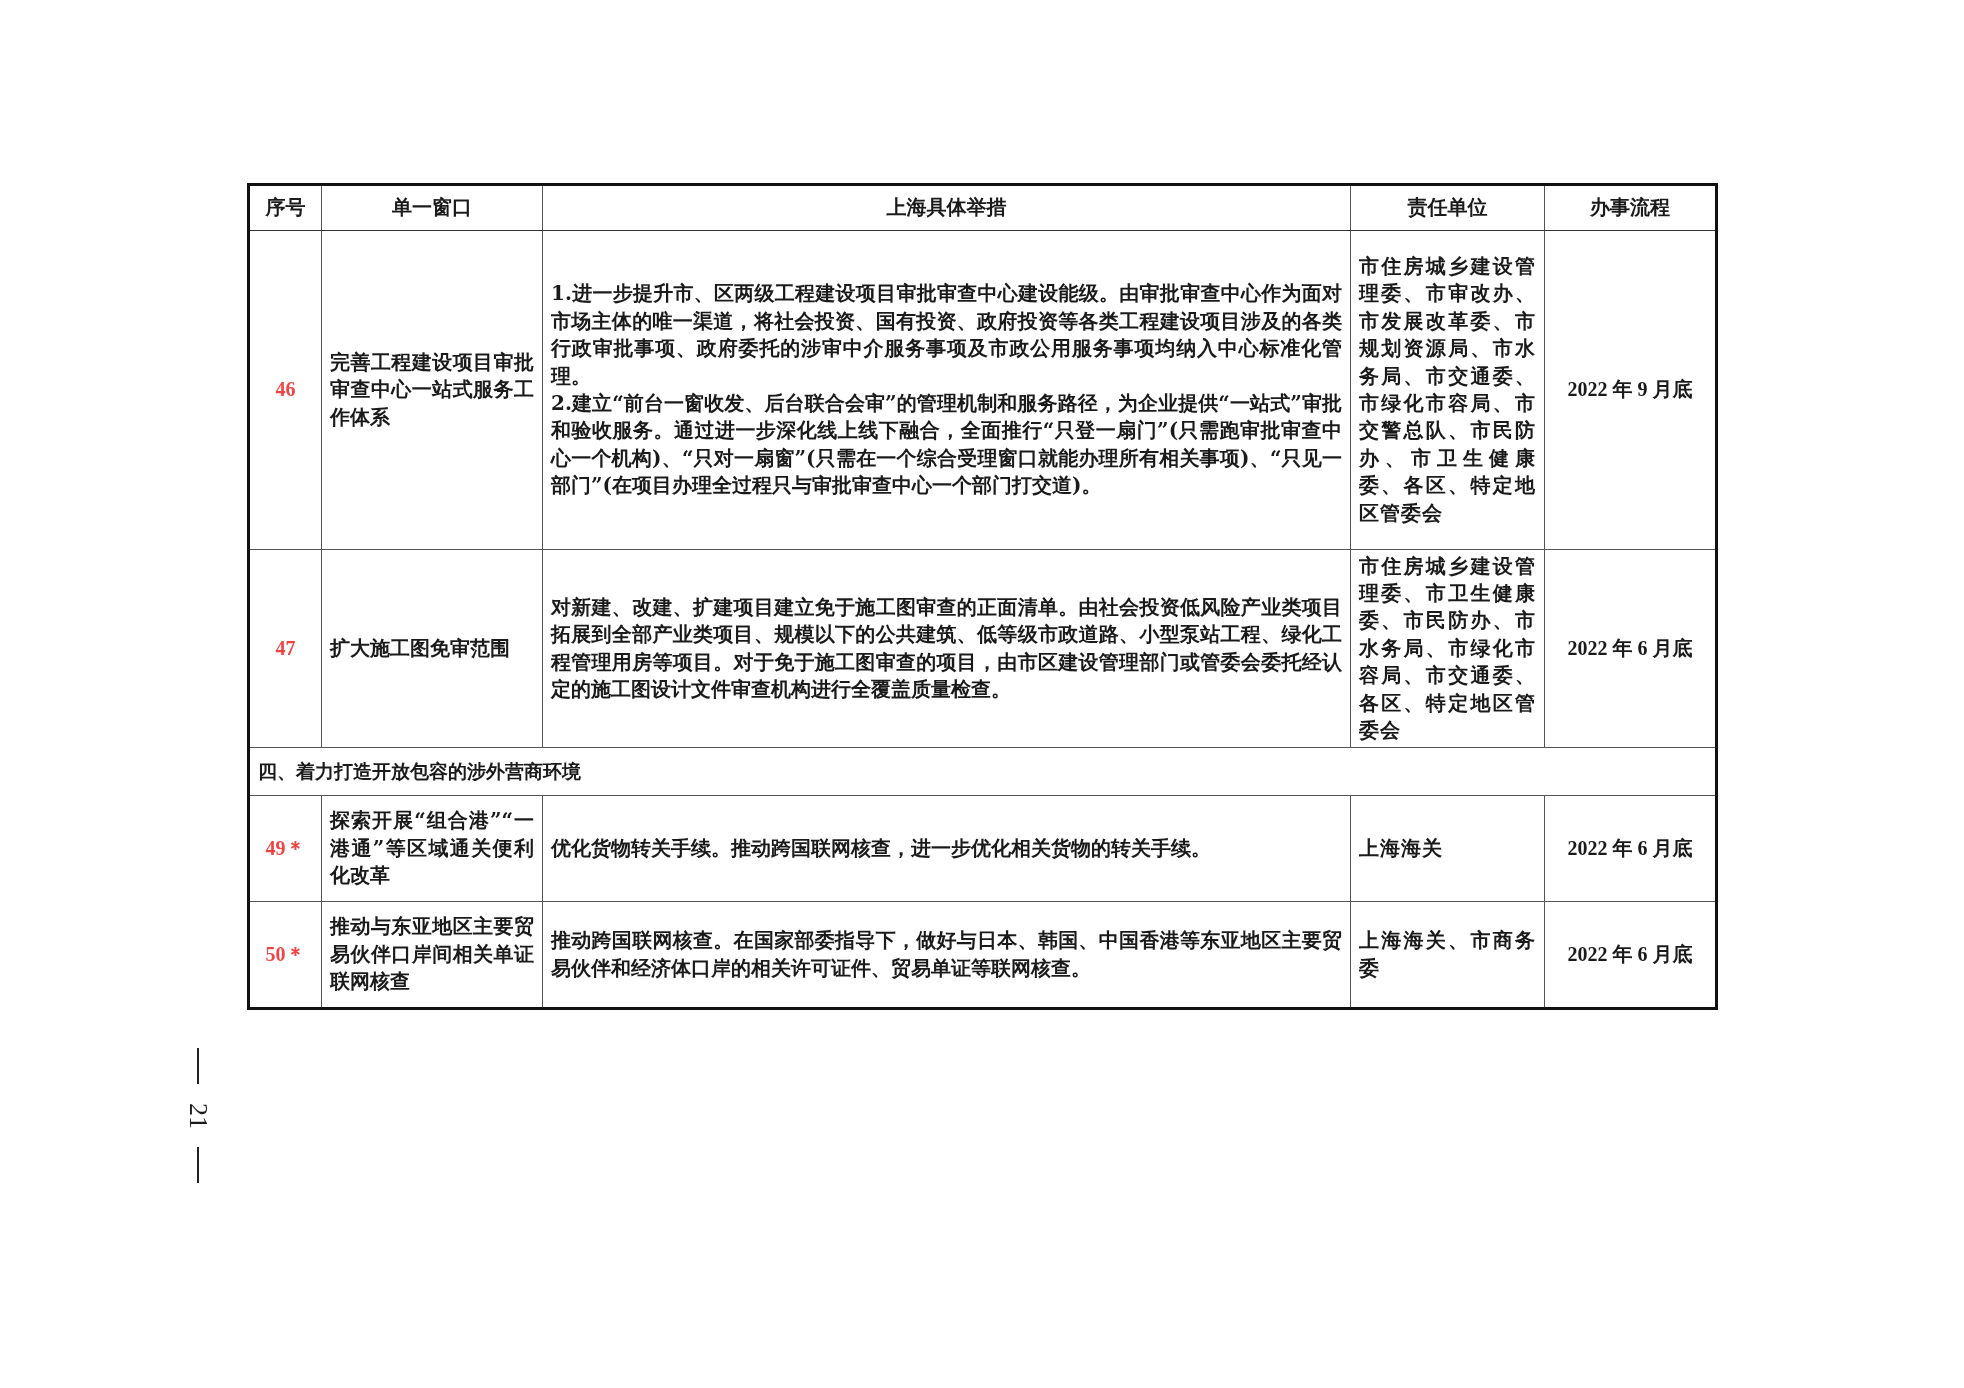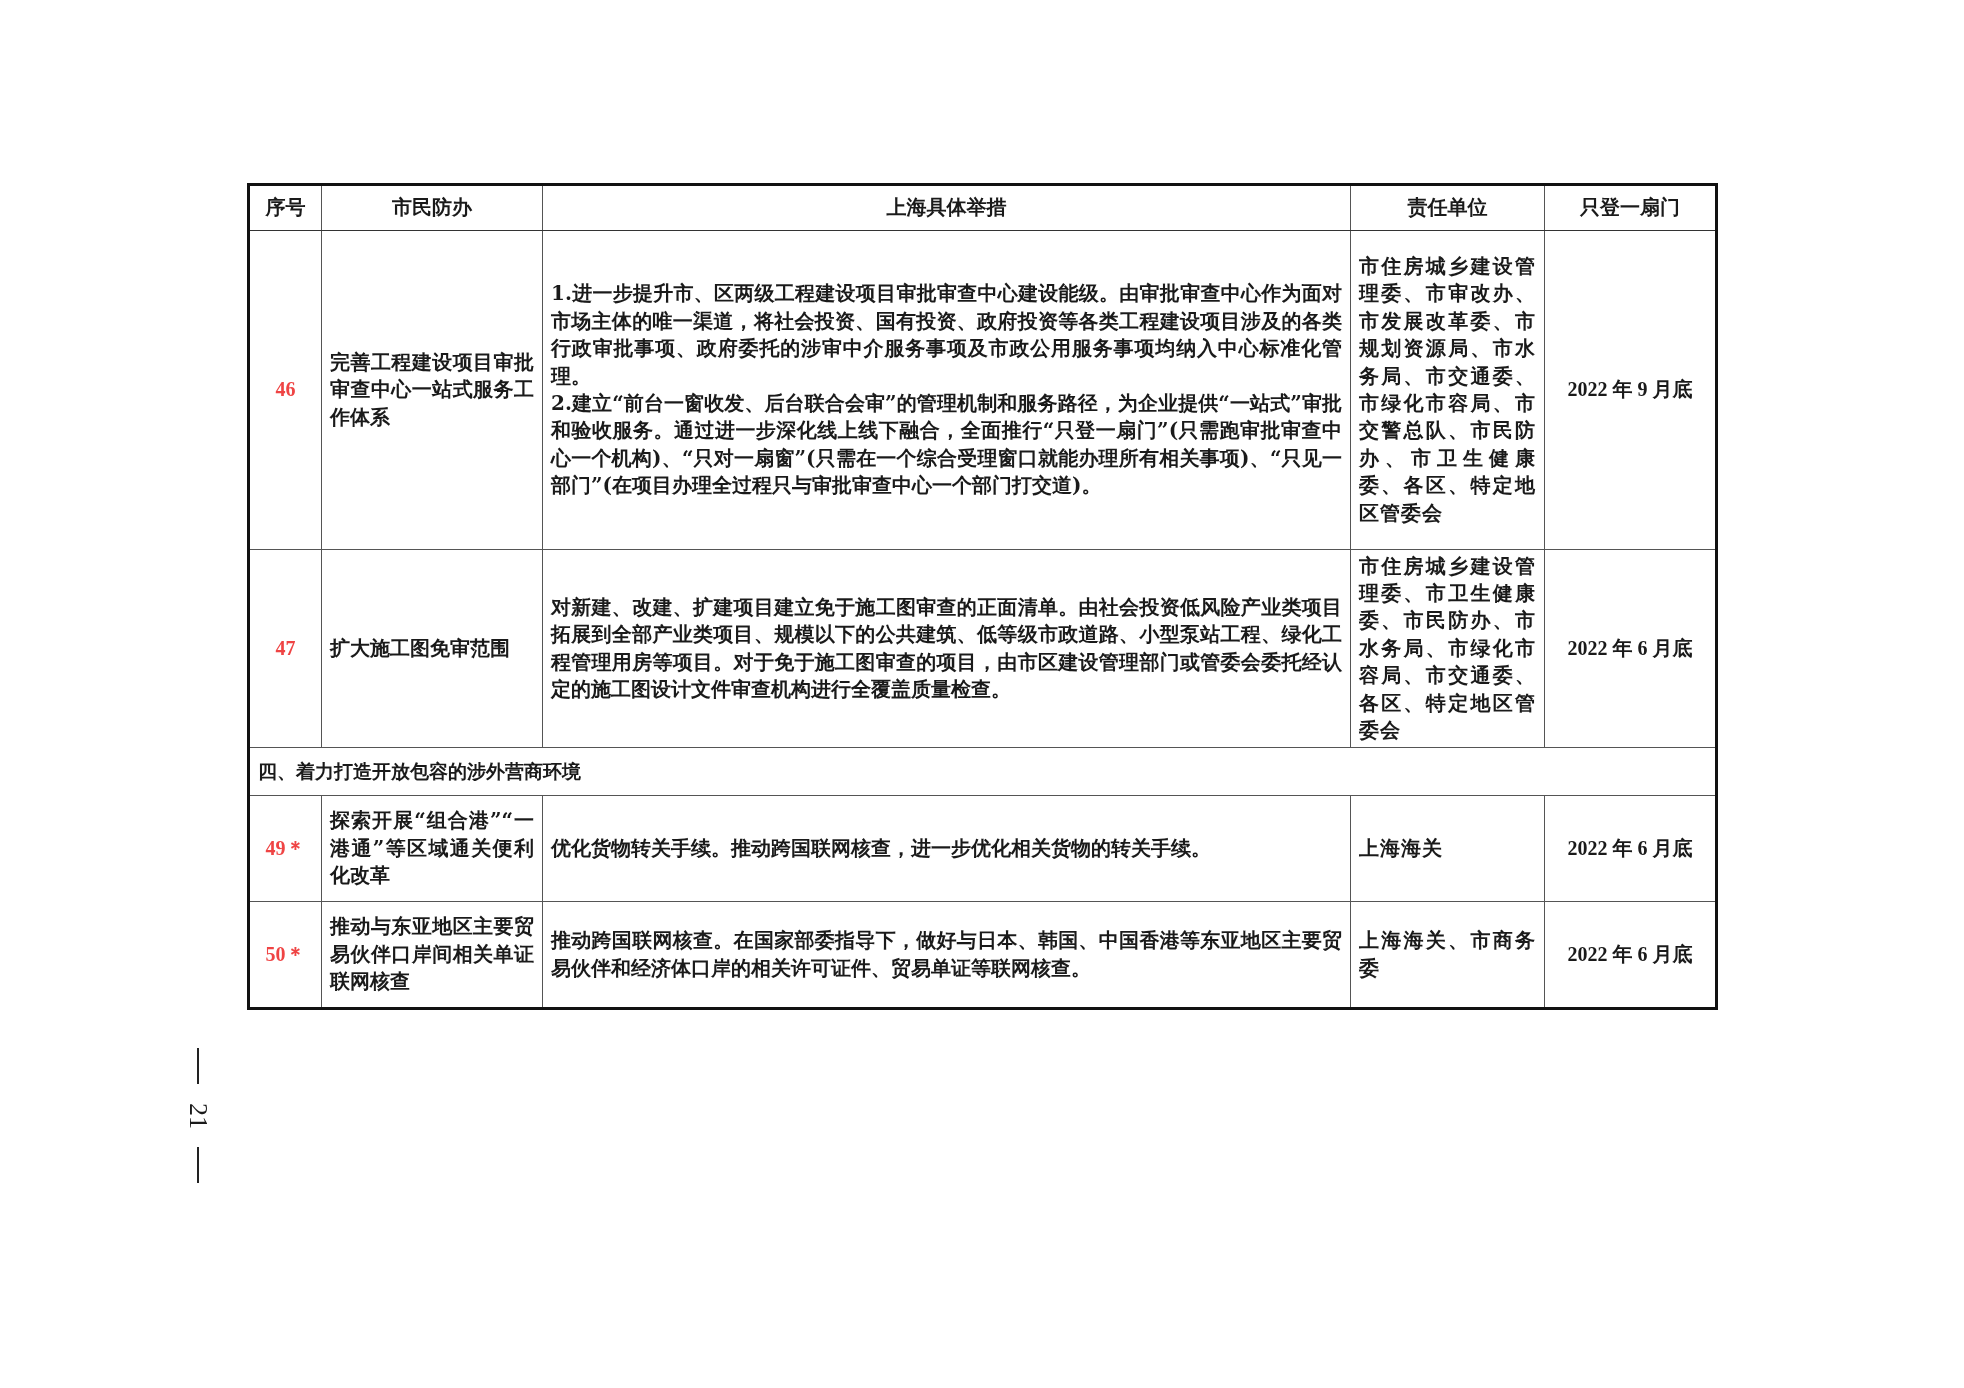--- a/index.html
+++ b/index.html
@@ -58,24 +58,24 @@
   <colgroup>
     <col style="width:73px">
     <col style="width:221px">
     <col style="width:808px">
     <col style="width:194px">
     <col style="width:172px">
   </colgroup>
   <thead>
     <tr>
       <th>序号</th>
-      <th>市民防办</th>
+      <th>单一窗口</th>
       <th>上海具体举措</th>
       <th>责任单位</th>
-      <th>只登一扇门</th>
+      <th>办事流程</th>
     </tr>
   </thead>
   <tbody>
     <tr style="height:319px">
       <td class="seq">46</td>
       <td class="item">完善工程建设项目审批审查中心一站式服务工作体系</td>
       <td class="measure">
         <span class="line">1.进一步提升市、区两级工程建设项目审批审查中心建设能级。由审批审查中心作为面对市场主体的唯一渠道，将社会投资、国有投资、政府投资等各类工程建设项目涉及的各类行政审批事项、政府委托的涉审中介服务事项及市政公用服务事项均纳入中心标准化管理。</span>
         <span class="line">2.建立“前台一窗收发、后台联合会审”的管理机制和服务路径，为企业提供“一站式”审批和验收服务。通过进一步深化线上线下融合，全面推行“只登一扇门”(只需跑审批审查中心一个机构)、“只对一扇窗”(只需在一个综合受理窗口就能办理所有相关事项)、“只见一部门”(在项目办理全过程只与审批审查中心一个部门打交道)。</span>
       </td>

